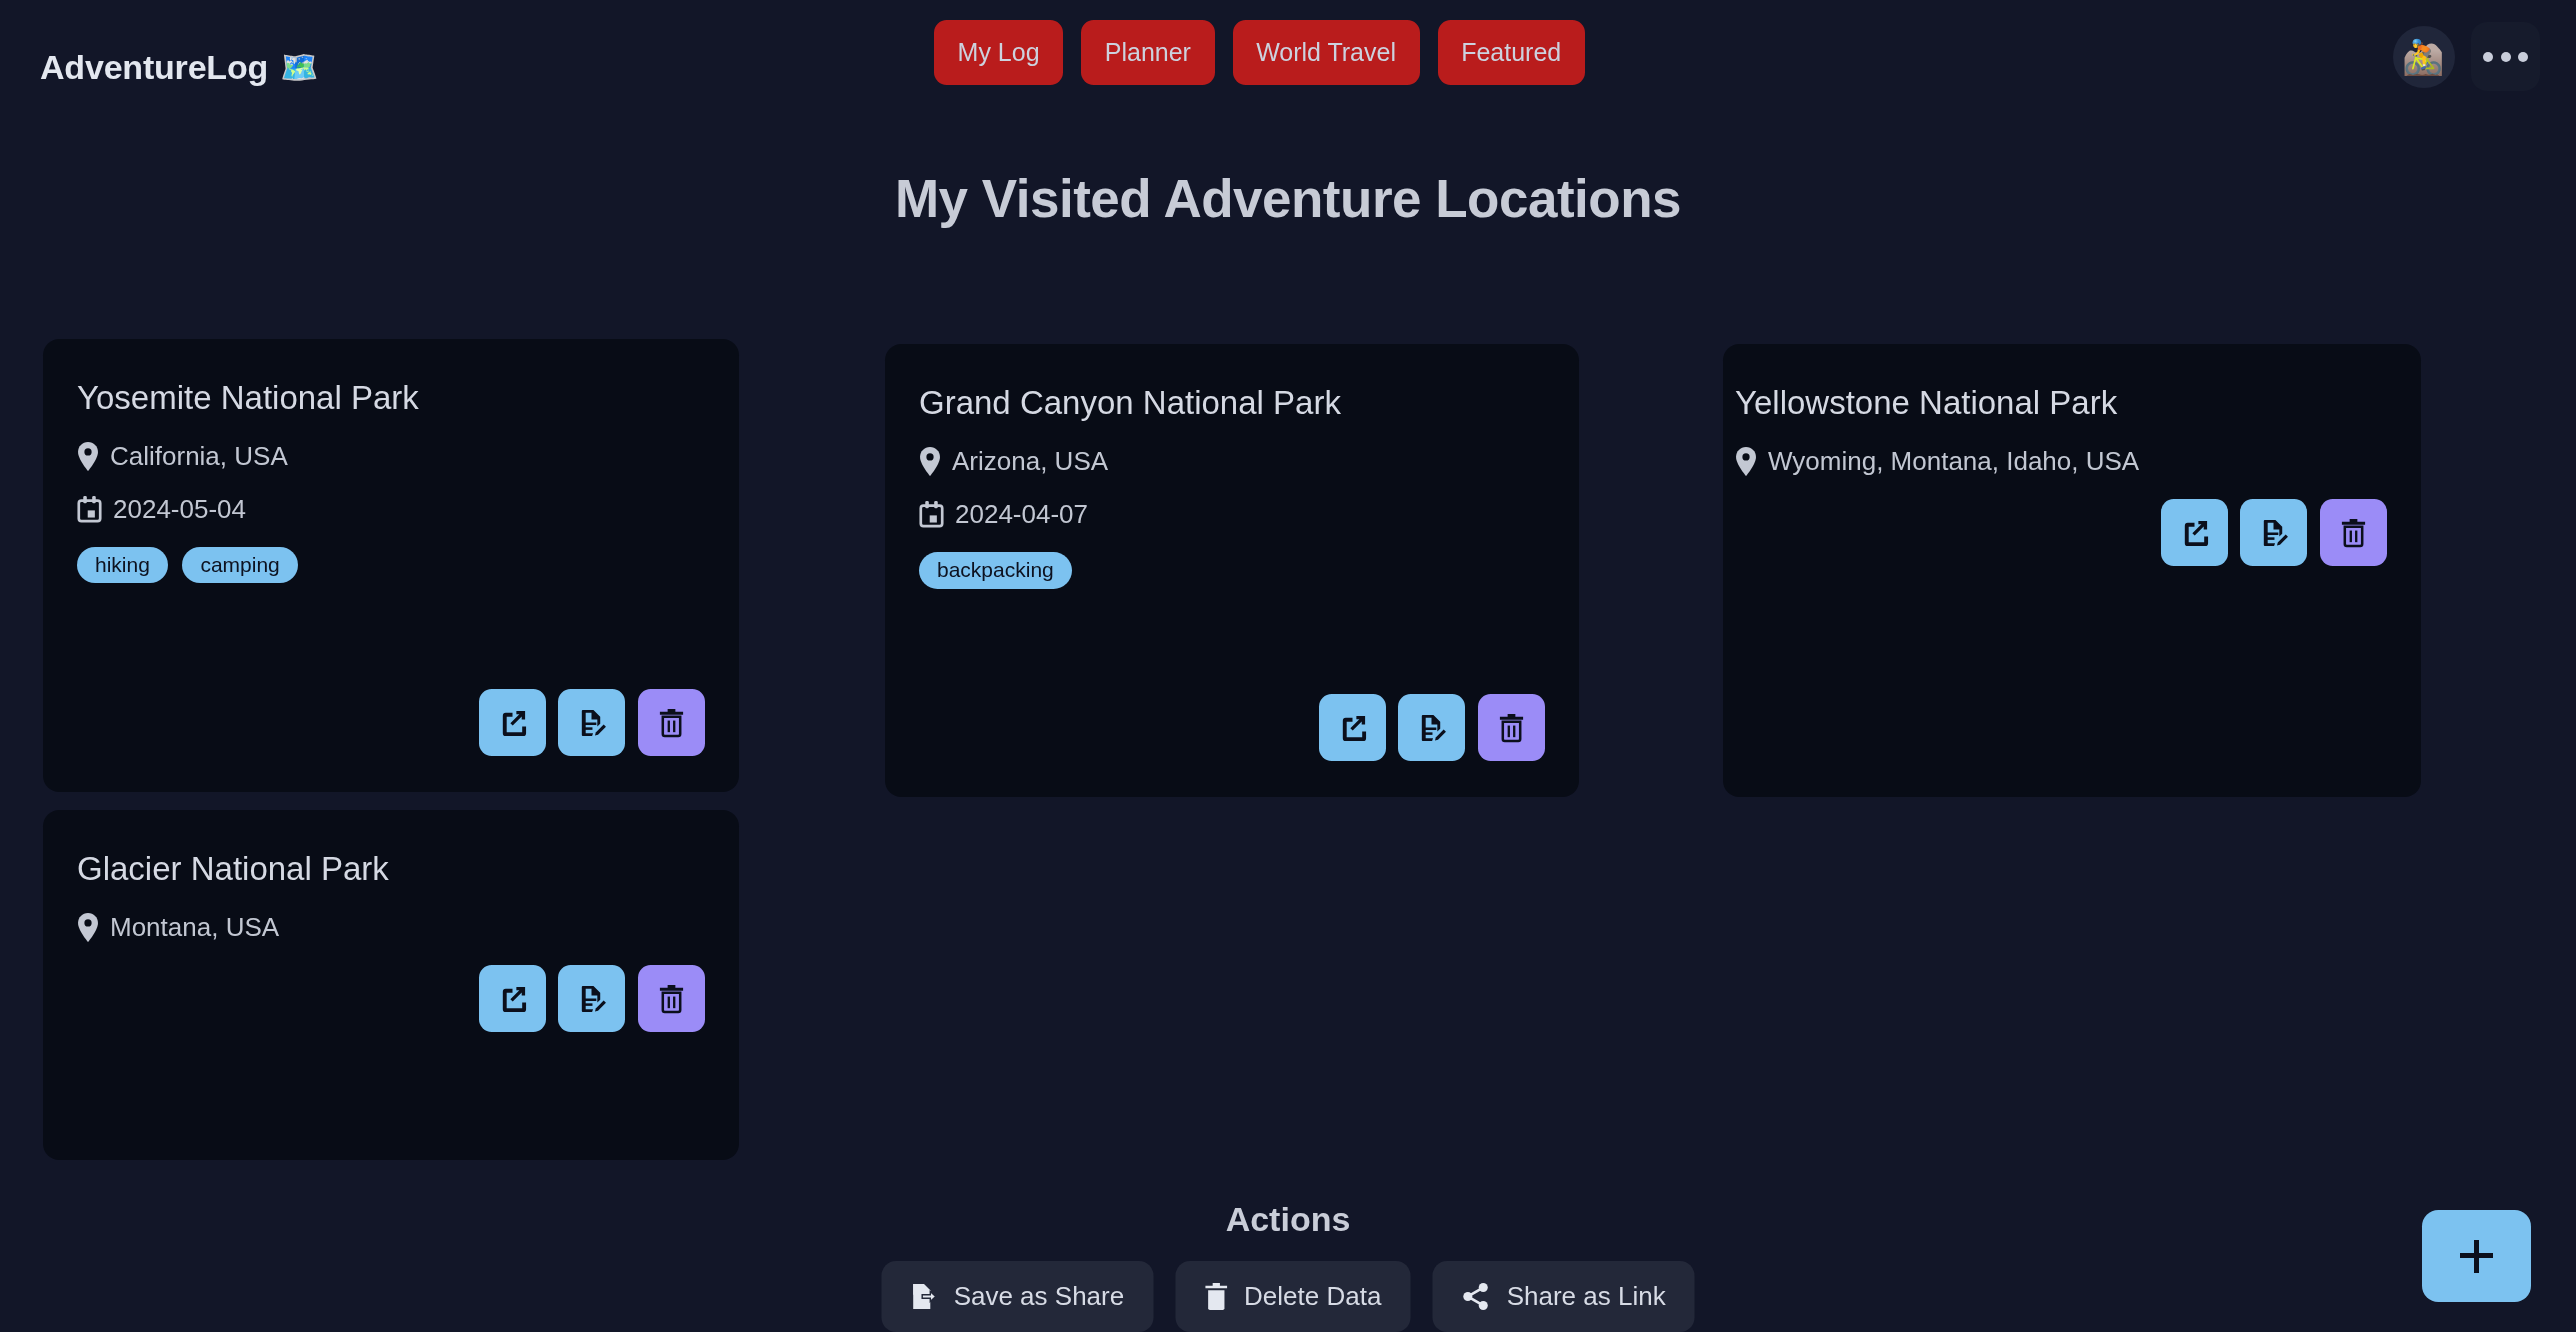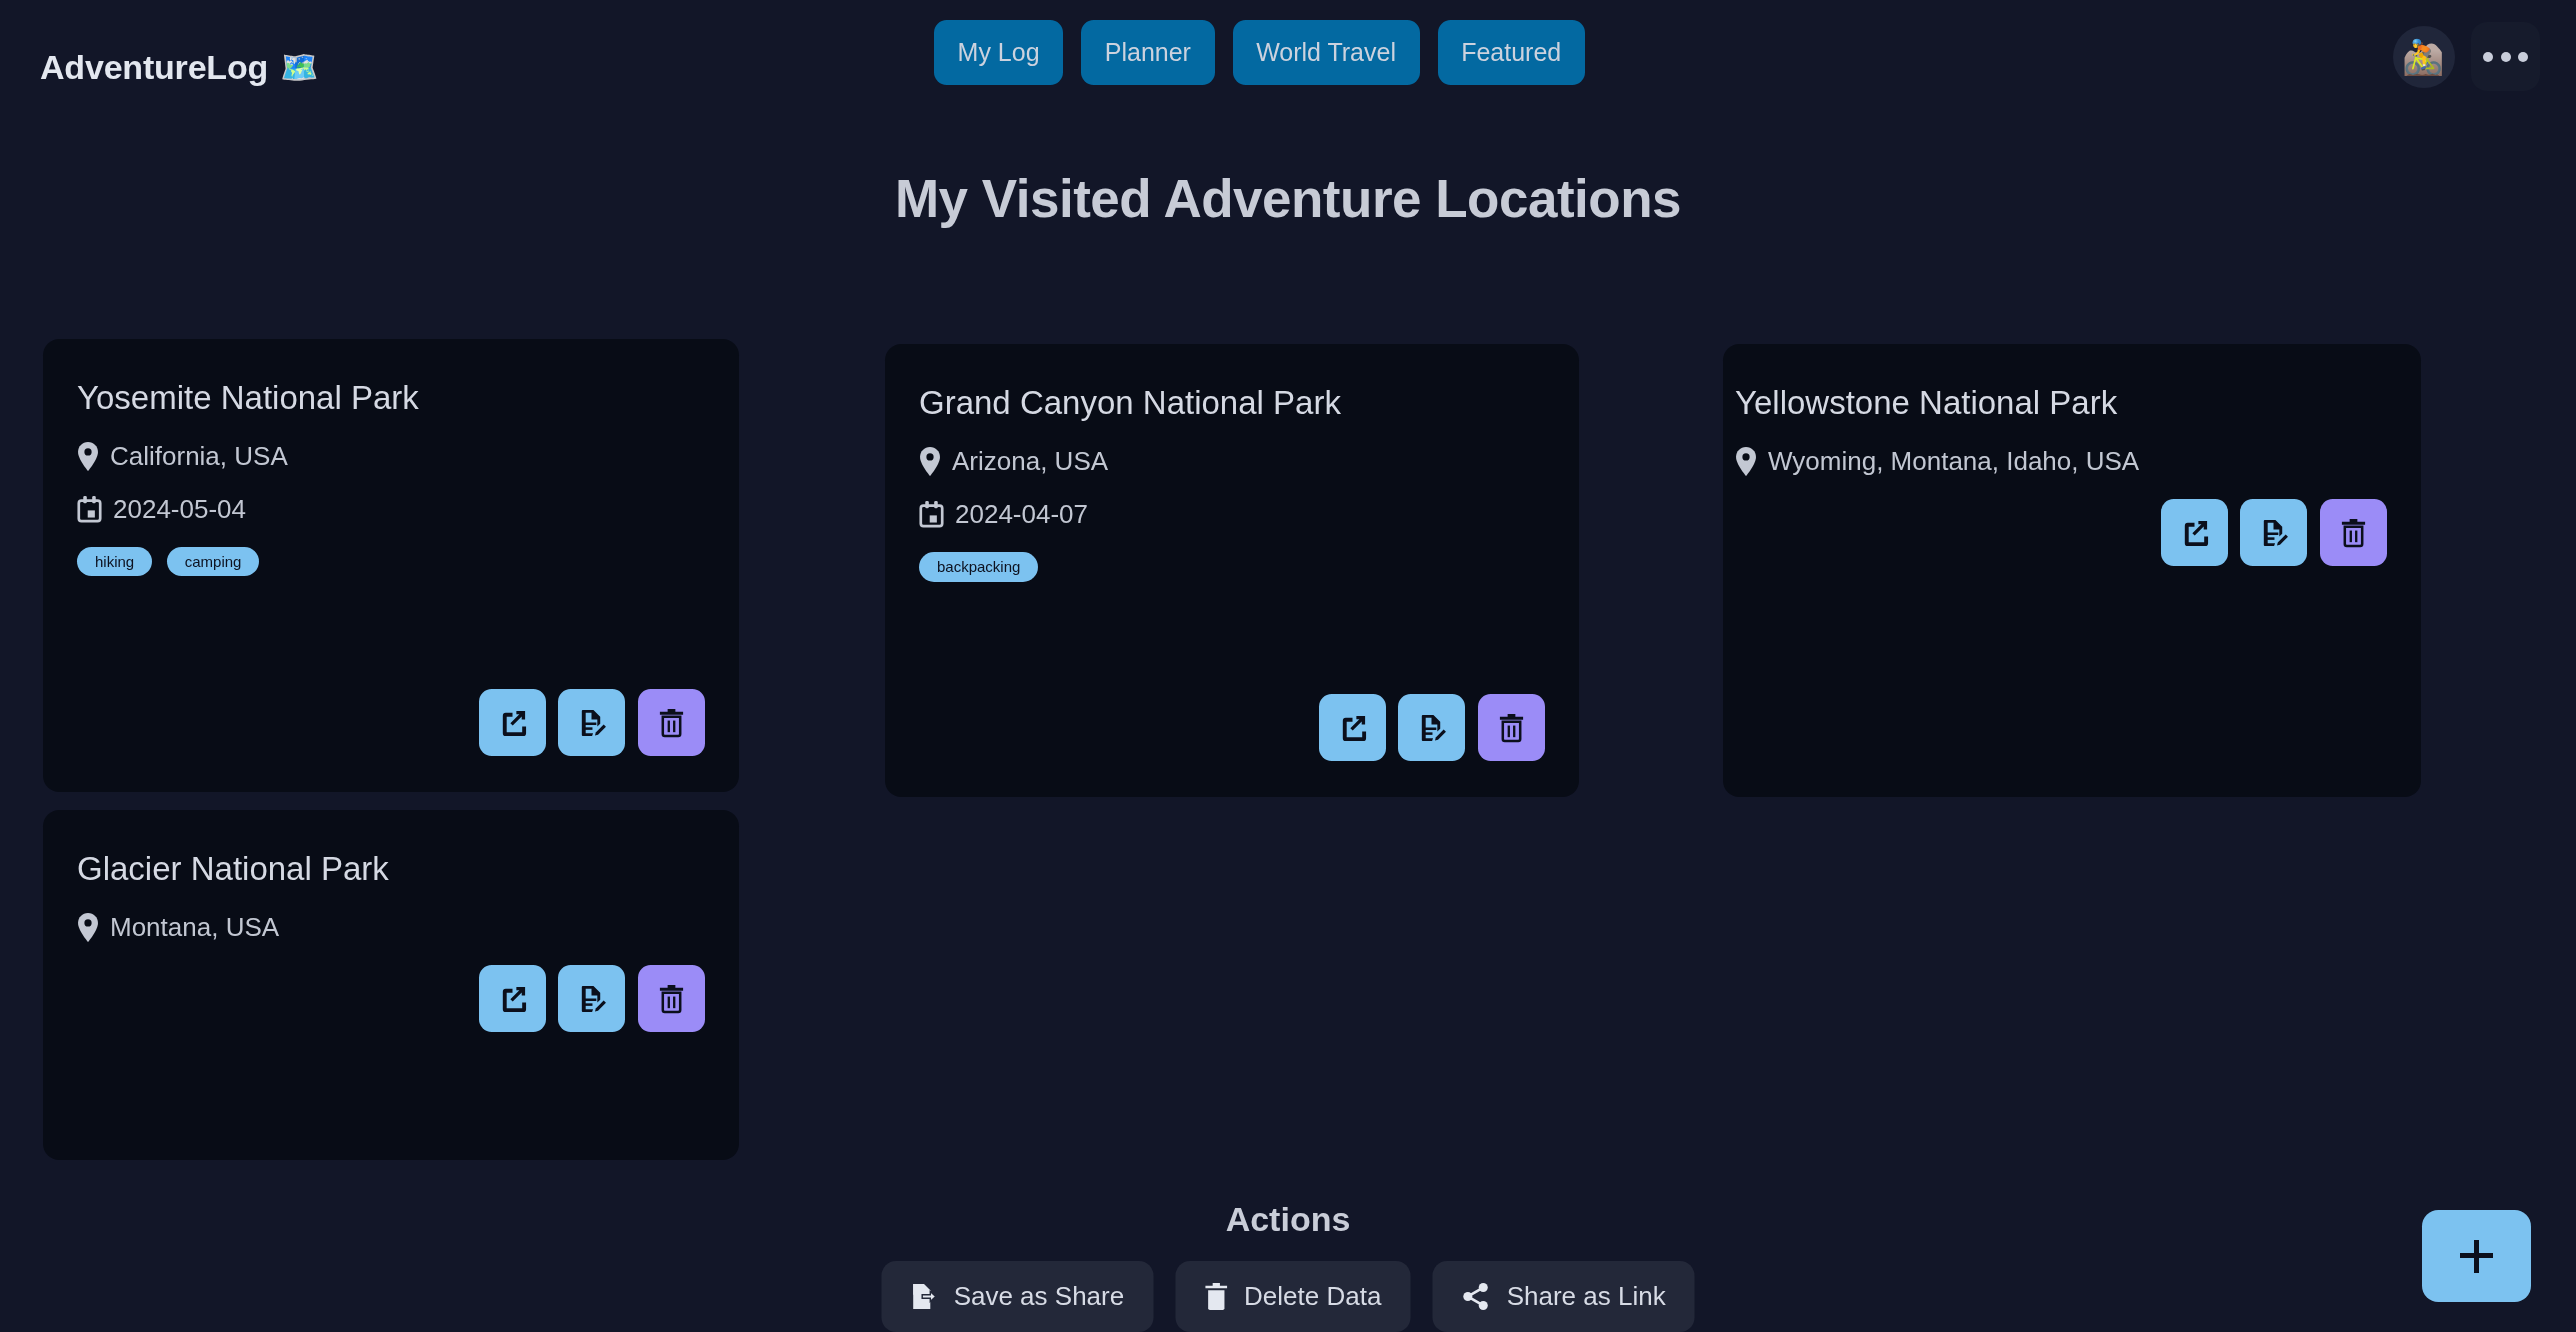--- a/index.html
+++ b/index.html
@@ -42,21 +42,21 @@
   .brand-emoji { font-size: 31px; line-height: 1; }
 
   .nav {
     position: absolute;
     left: 934px;
     top: 20px;
     display: flex;
     gap: 18px;
   }
   .nav-tab {
-    background: #0369a1;
+    background: #b91c1c;
     border: none;
     border-radius: 12.7px;
     color: #ccd2de;
     font-family: "Liberation Sans", sans-serif;
     font-size: 25px;
     padding: 0 23.6px;
     height: 65px;
     line-height: 65px;
     cursor: pointer;
     white-space: nowrap;
@@ -148,21 +148,21 @@
   .meta-row .ic { flex: 0 0 auto; display: flex; align-items: center; }
 
   .tags {
     display: flex;
     gap: 14.5px;
     margin-bottom: 9px;
   }
   .tag {
     background: #7cc2f0;
     color: #0d1220;
-    font-size: 15px;
+    font-size: 21px;
     padding: 6.3px 18px;
     border-radius: 905px;
     white-space: nowrap;
   }
 
   .card-actions {
     margin-top: auto;
     display: flex;
     gap: 12.7px;
     justify-content: flex-end;

